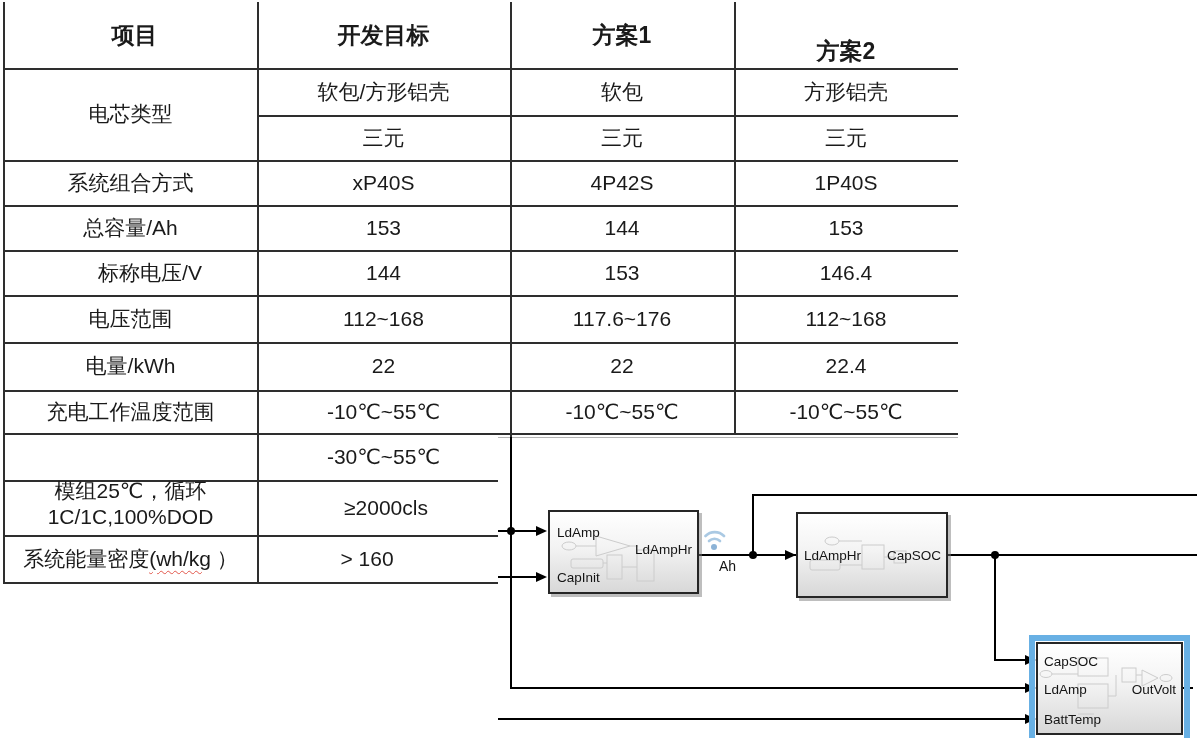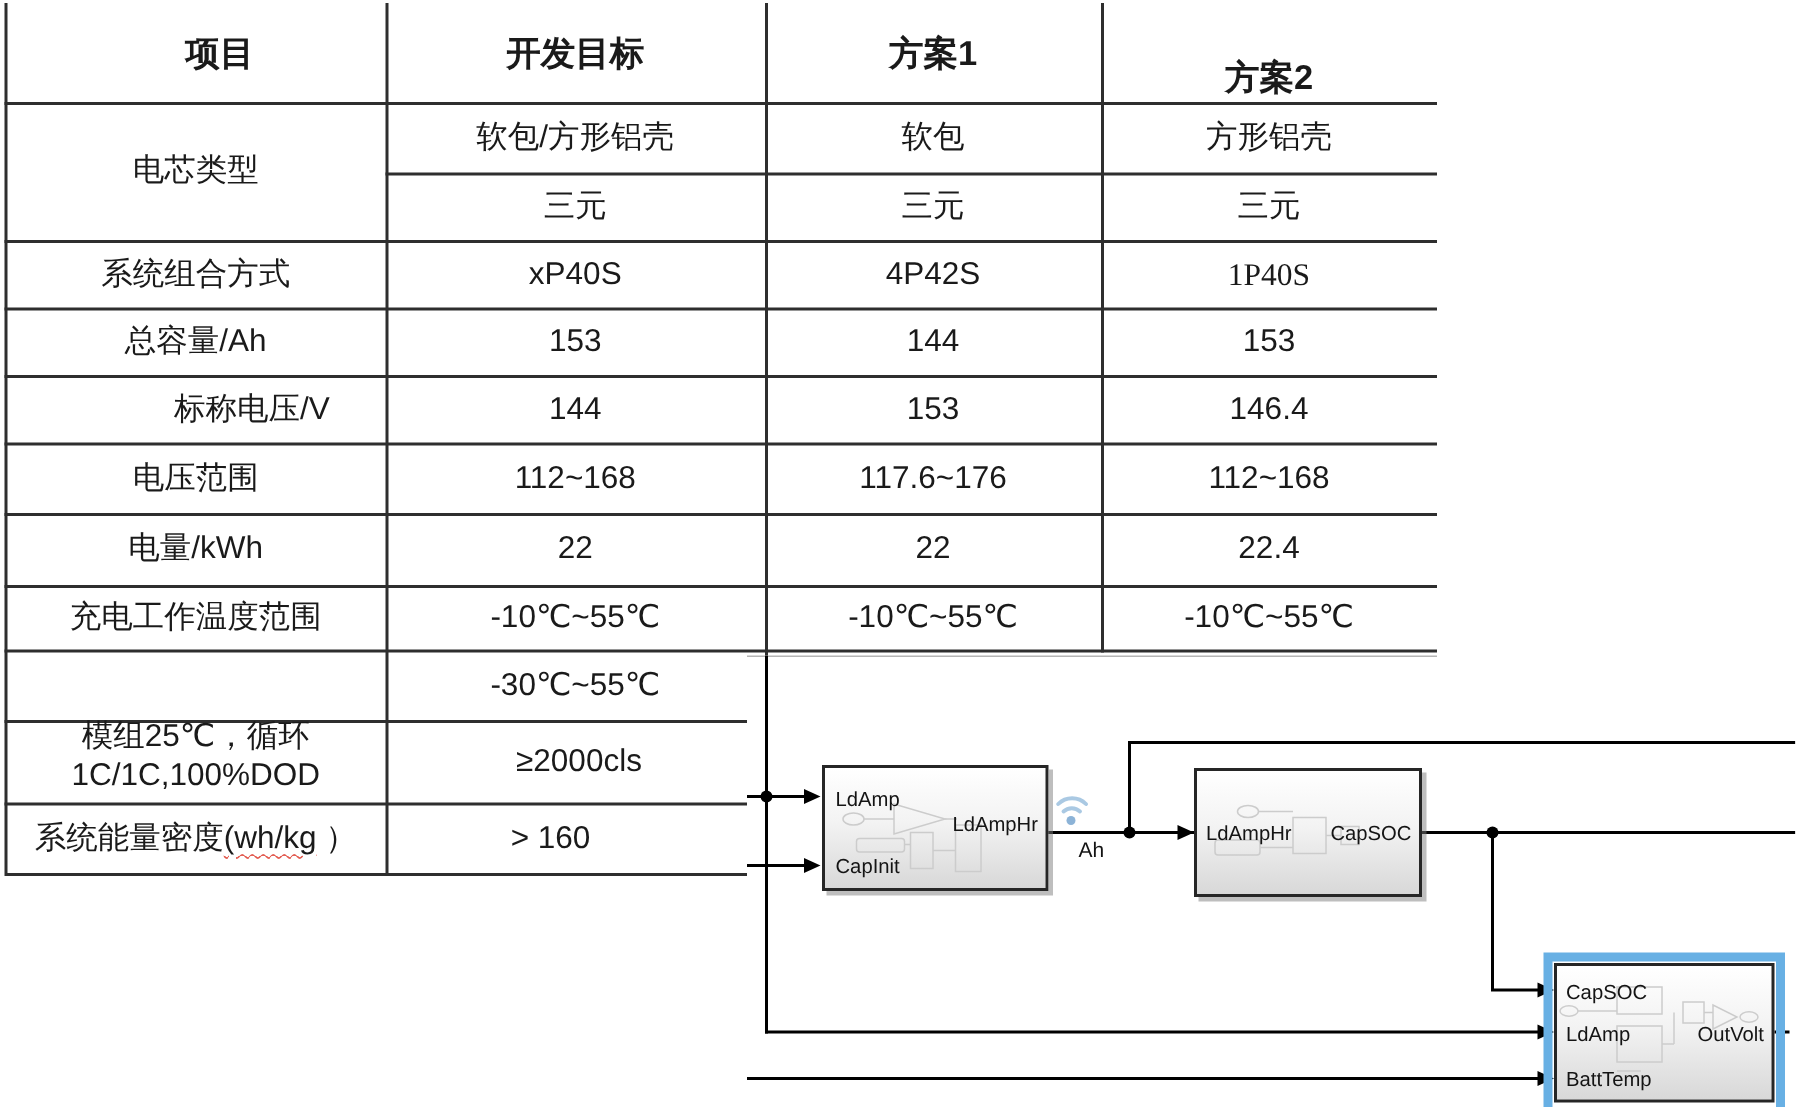--- a/index.html
+++ b/index.html
@@ -44,44 +44,44 @@
   <div class="hline" style="left:3px;top:205px;width:955px;"></div>
   <div class="hline" style="left:3px;top:250px;width:955px;"></div>
   <div class="hline" style="left:3px;top:295px;width:955px;"></div>
   <div class="hline" style="left:3px;top:342px;width:955px;"></div>
   <div class="hline" style="left:3px;top:390px;width:955px;"></div>
   <div class="hline" style="left:3px;top:433px;width:955px;"></div>
   <div class="hline" style="left:3px;top:480px;width:495px;"></div>
   <div class="hline" style="left:3px;top:535px;width:495px;"></div>
   <div class="hline" style="left:3px;top:582px;width:495px;"></div>
 
-  <div class="cell hd" style="left:20px;top:2px;width:253px;height:66px;">项目</div>
+  <div class="cell hd" style="left:8px;top:2px;width:253px;height:66px;">项目</div>
   <div class="cell hd" style="left:257px;top:2px;width:253px;height:66px;">开发目标</div>
   <div class="cell hd" style="left:510px;top:2px;width:224px;height:66px;">方案1</div>
   <div class="cell hd" style="left:734px;top:18px;width:224px;height:66px;">方案2</div>
 
   <div class="cell" style="left:4px;top:68px;width:253px;height:92px;">电芯类型</div>
   <div class="cell" style="left:257px;top:68px;width:253px;height:47px;">软包/方形铝壳</div>
   <div class="cell" style="left:510px;top:68px;width:224px;height:47px;">软包</div>
   <div class="cell" style="left:734px;top:68px;width:224px;height:47px;">方形铝壳</div>
   <div class="cell" style="left:257px;top:115px;width:253px;height:45px;">三元</div>
   <div class="cell" style="left:510px;top:115px;width:224px;height:45px;">三元</div>
   <div class="cell" style="left:734px;top:115px;width:224px;height:45px;">三元</div>
 
   <div class="cell" style="left:4px;top:160px;width:253px;height:45px;">系统组合方式</div>
   <div class="cell" style="left:257px;top:160px;width:253px;height:45px;">xP40S</div>
   <div class="cell" style="left:510px;top:160px;width:224px;height:45px;">4P42S</div>
-  <div class="cell" style="left:734px;top:160px;width:224px;height:45px;font-family:Liberation Serif, serif;">1P40S</div>
+  <div class="cell" style="left:734px;top:160px;width:224px;height:45px;">1P40S</div>
 
   <div class="cell" style="left:4px;top:205px;width:253px;height:45px;">总容量/Ah</div>
   <div class="cell" style="left:257px;top:205px;width:253px;height:45px;">153</div>
   <div class="cell" style="left:510px;top:205px;width:224px;height:45px;">144</div>
   <div class="cell" style="left:734px;top:205px;width:224px;height:45px;">153</div>
 
-  <div class="cell" style="left:20px;top:250px;width:296px;height:45px;">标称电压/V</div>
+  <div class="cell" style="left:2px;top:250px;width:296px;height:45px;">标称电压/V</div>
   <div class="cell" style="left:257px;top:250px;width:253px;height:45px;">144</div>
   <div class="cell" style="left:510px;top:250px;width:224px;height:45px;">153</div>
   <div class="cell" style="left:734px;top:250px;width:224px;height:45px;">146.4</div>
 
   <div class="cell" style="left:4px;top:295px;width:253px;height:47px;">电压范围</div>
   <div class="cell" style="left:257px;top:295px;width:253px;height:47px;">112~168</div>
   <div class="cell" style="left:510px;top:295px;width:224px;height:47px;">117.6~176</div>
   <div class="cell" style="left:734px;top:295px;width:224px;height:47px;">112~168</div>
 
   <div class="cell" style="left:4px;top:342px;width:253px;height:48px;">电量/kWh</div>

